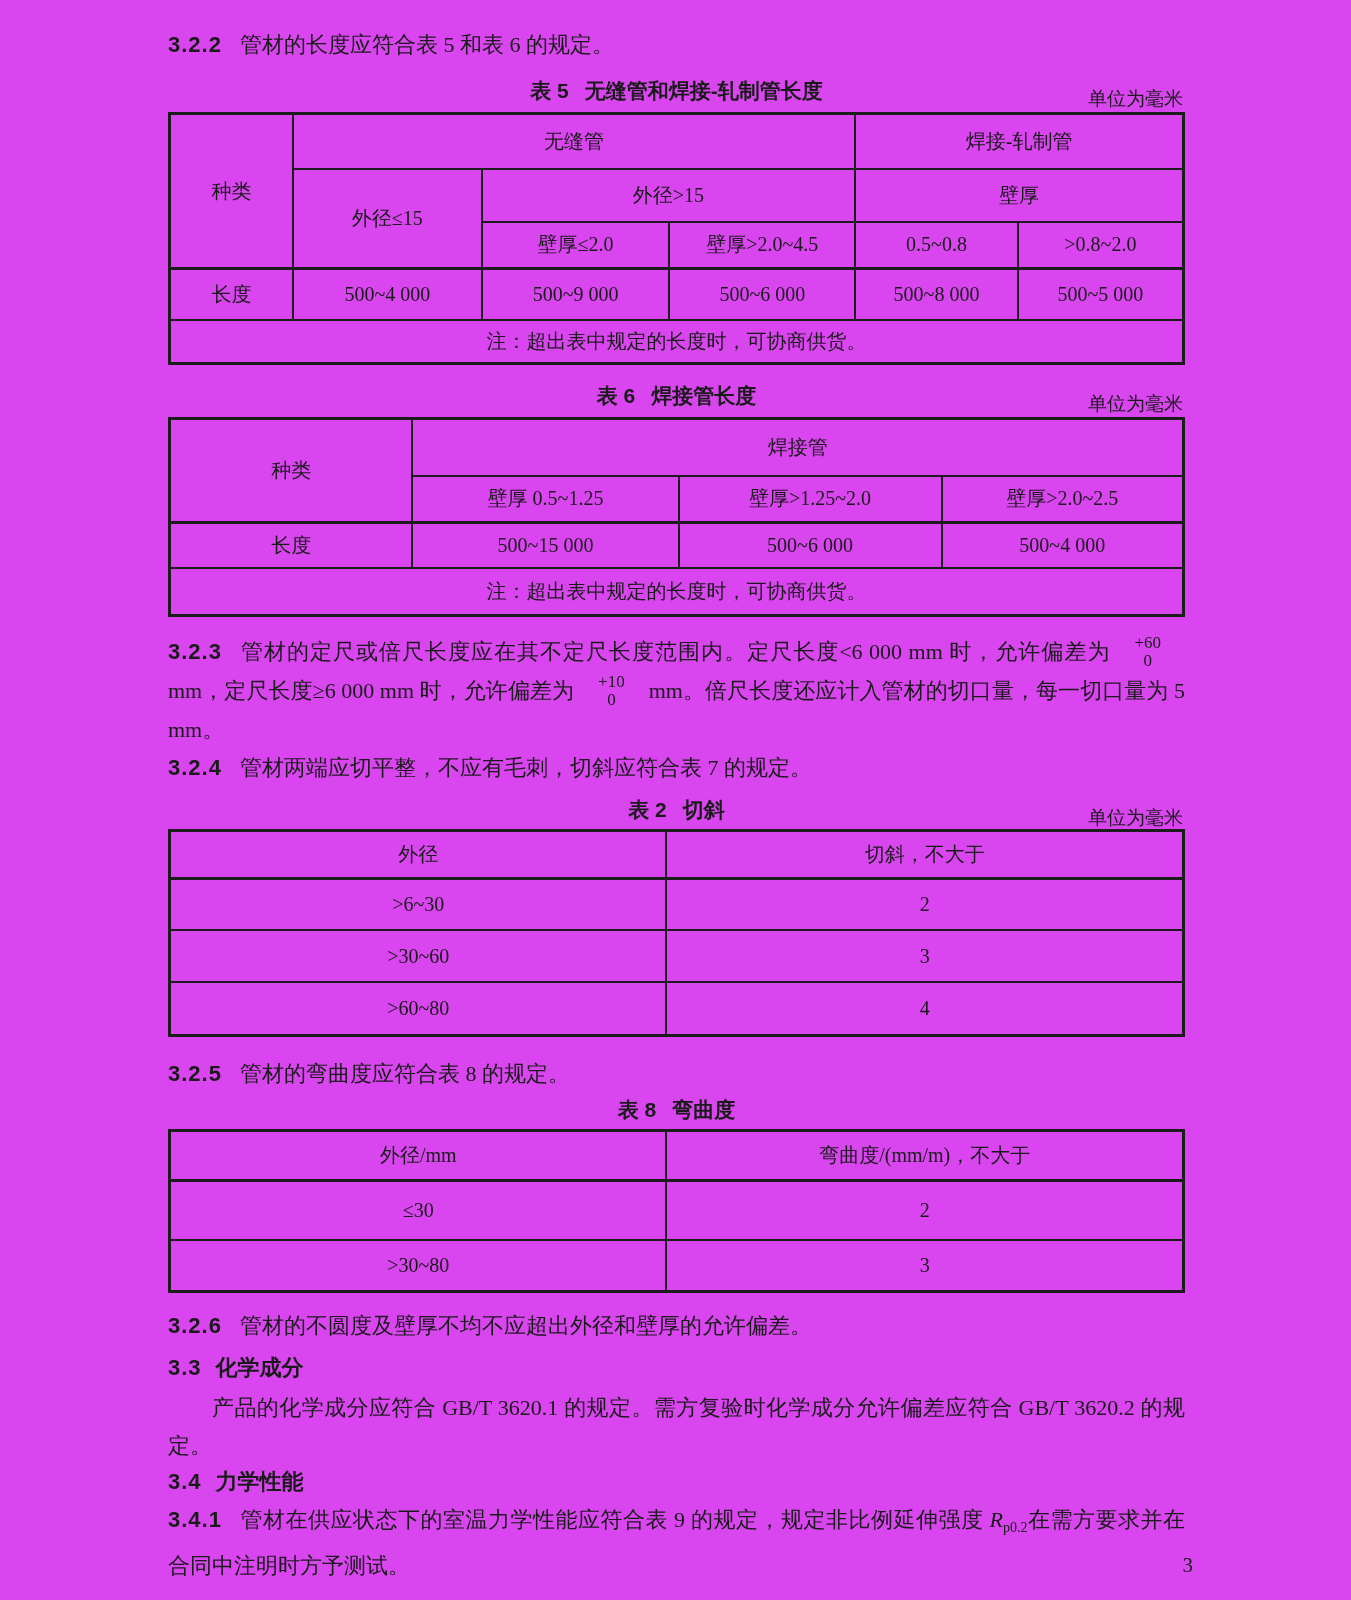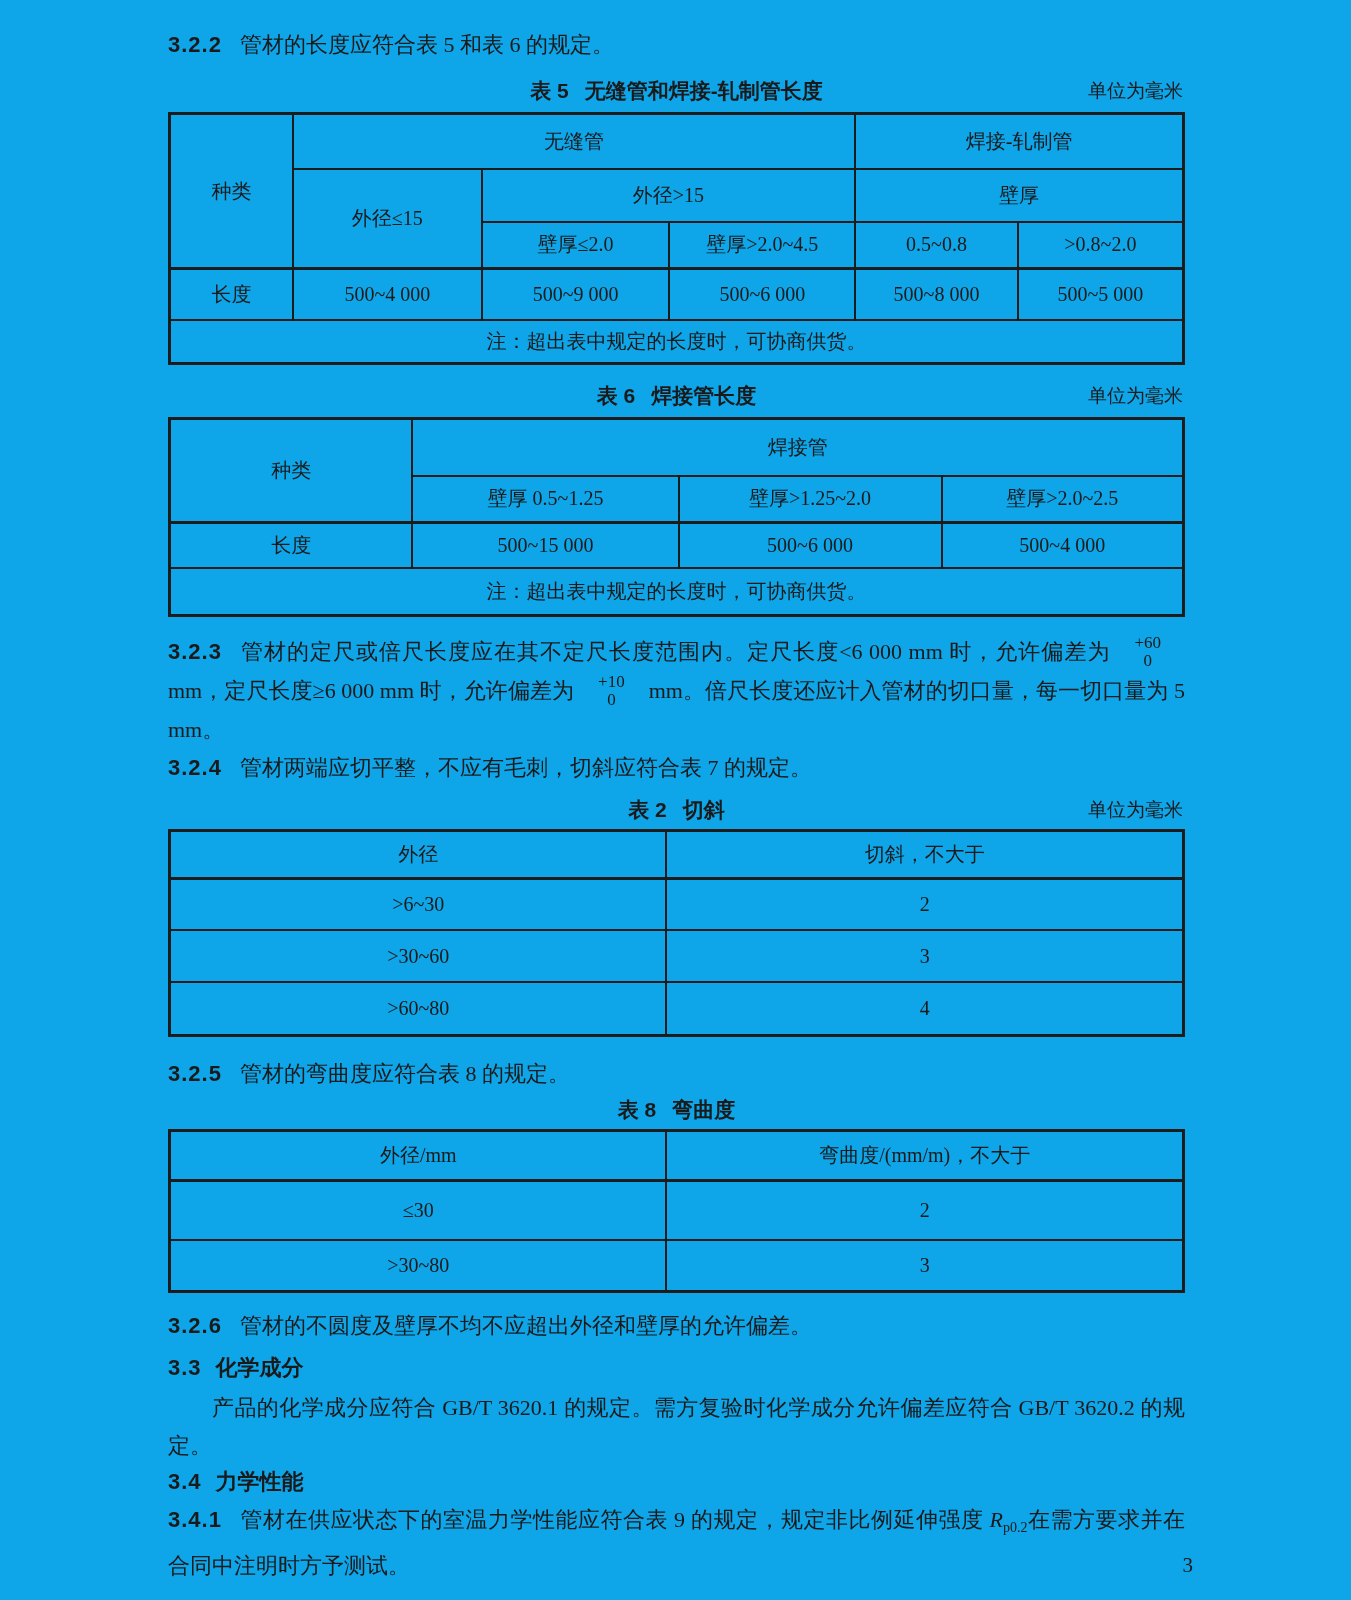--- a/index.html
+++ b/index.html
@@ -2,21 +2,21 @@
 <html><head>
 <meta charset="utf-8">
 <style>
   * { margin: 0; padding: 0; box-sizing: border-box; }
   html, body { background: #e8e8e6; }
   .page {
     position: relative;
     width: 1351px;
     height: 1600px;
     margin: 0 auto;
-    background: #0ea5e9;
+    background: #d946ef;
     color: #1a1a1a;
     font-family: "Liberation Serif", "DejaVu Serif", serif;
     padding: 26px 166px 0 168px;
     overflow: hidden;
   }
   
   .para {
     font-size: 22px;
     line-height: 38px;
     text-align: justify;
@@ -59,21 +59,21 @@
   }
   .caption {
     font-family: "Liberation Sans", "DejaVu Sans", sans-serif;
     font-weight: bold;
     font-size: 21px;
   }
   .caption .cap-label { margin-right: 16px; }
   .unit {
     position: absolute;
     right: 2px;
-    top: 0;
+    top: 8px;
     font-size: 19px;
     font-family: "Liberation Sans", "DejaVu Sans", sans-serif;
     font-weight: normal;
   }
   
   table.t {
     width: 100%;
     border-collapse: collapse;
     table-layout: fixed;
     border: 3px solid #1c1c1c;

